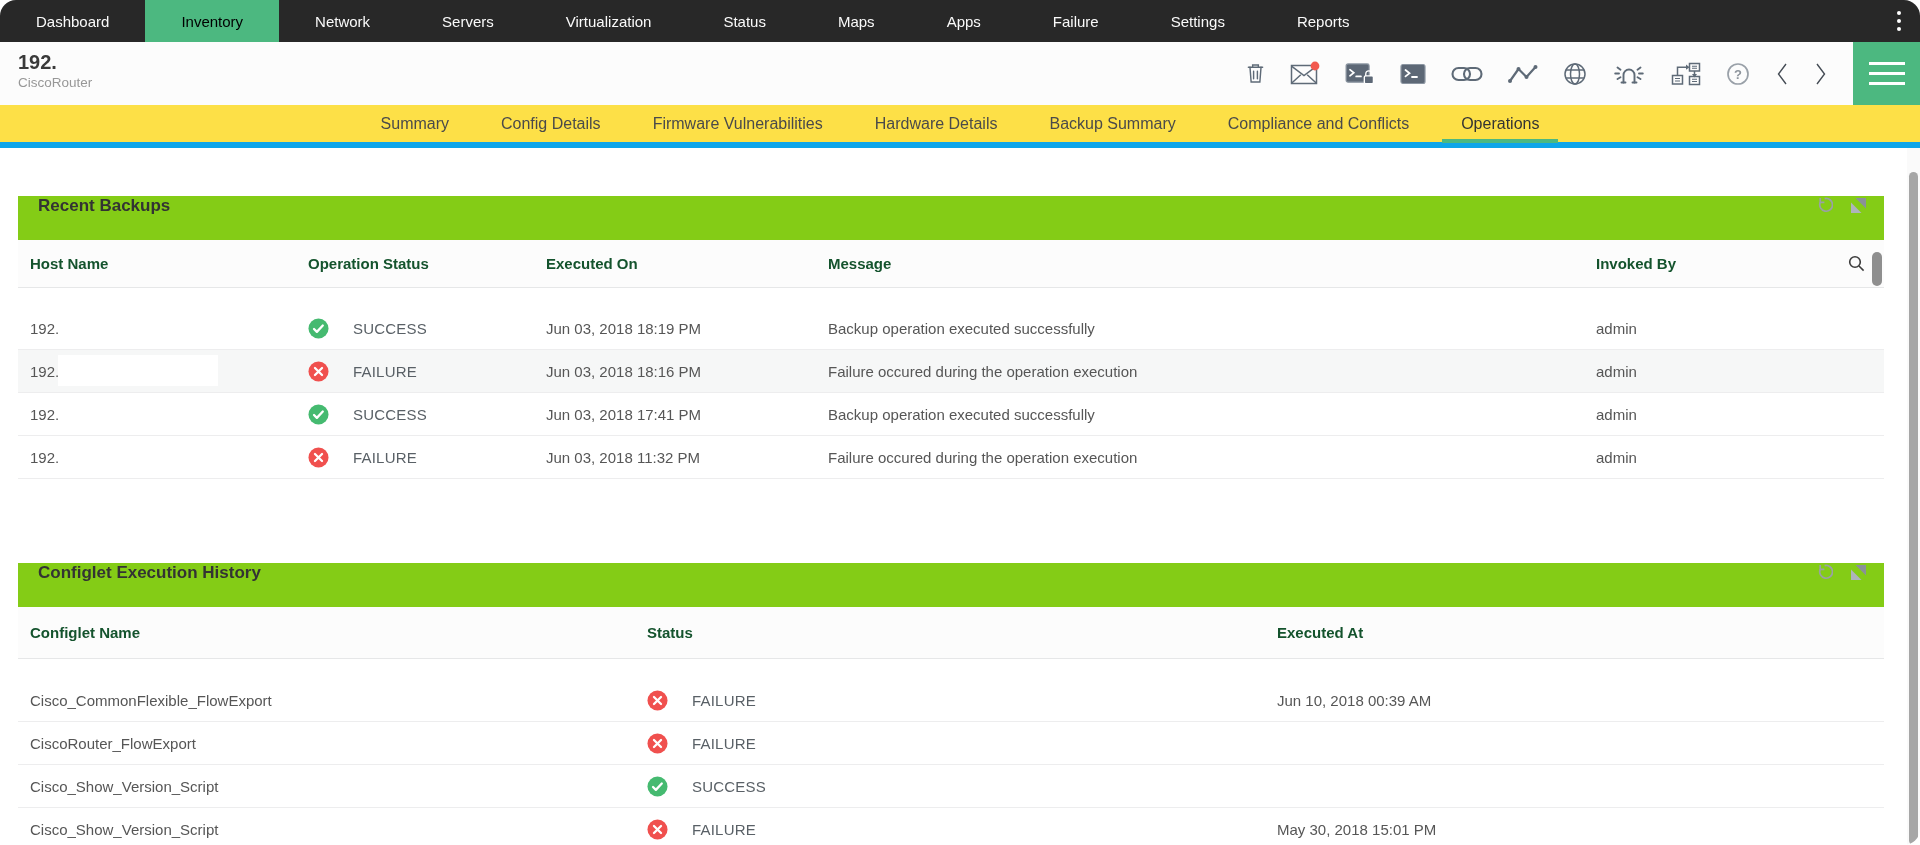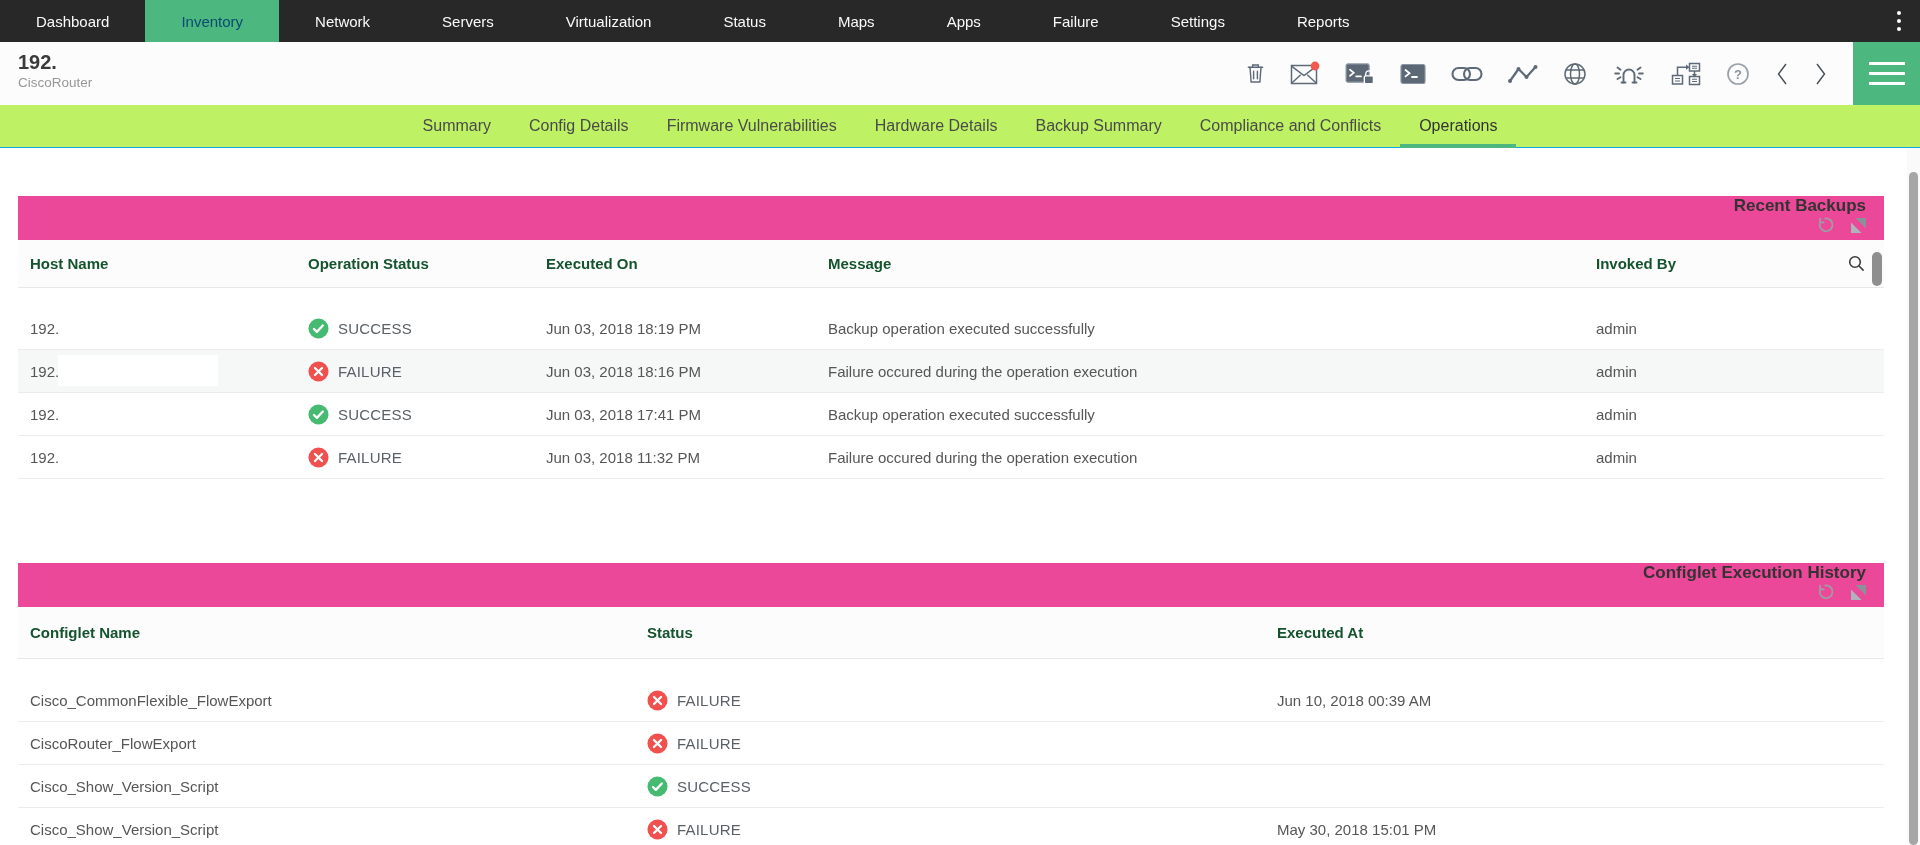--- a/index.html
+++ b/index.html
@@ -1,61 +1,61 @@
 <!DOCTYPE html>
 <html><head>
 <meta charset="utf-8">
 <style>
   * { margin:0; padding:0; box-sizing:border-box; }
   body { background:#ffffff; font-family:"Liberation Sans", sans-serif; }
-  #screen { position:relative; width:1920px; height:845px; background:#ffffff; overflow:hidden; }
+  #screen { position:relative; width:1920px; height:845px; background:#ffffff; overflow:hidden;border-radius:16px; }
 
   
   .topnav { display:flex; align-items:stretch; height:42px; background:#282828; }
   .nav-item { display:flex; align-items:center; padding:0 36px; font-size:15px; color:#fafafa; cursor:pointer; white-space:nowrap; }
-  .nav-item.active { background:#4cb880; color:#0c4a6e; }
+  .nav-item.active { background:#4cb880; color:#000000; }
   .nav-kebab { margin-left:auto; display:flex; flex-direction:column; justify-content:center; align-items:center; gap:3.5px; padding:0 19px; cursor:pointer; }
   .nav-kebab i { width:4.5px; height:4.5px; border-radius:50%; background:#ffffff; }
 
   
   .devicebar { position:relative; height:63px; background:#fcfcfc; }
   .device-name { font-size:20px; font-weight:bold; color:#3a3a3a; padding:9px 0 1px 18px; }
   .device-type { font-size:13.5px; color:#979797; padding-left:18px; }
   .toolbar { position:absolute; right:0; top:0; height:63px; display:flex; align-items:center; }
   .tool { margin-right:25px; display:flex; align-items:center; cursor:pointer; }
   .tool svg { display:block; }
   .menu-btn { width:67px; height:63px; background:#4cb880; display:flex; flex-direction:column; justify-content:center; align-items:center; gap:7px; cursor:pointer; }
   .menu-btn i { display:block; width:36px; height:3px; background:#ffffff; }
 
   
-  .tabbar { height:43px; background:#bef264; border-bottom:1px solid #0ea5e9; display:flex; justify-content:center; }
+  .tabbar { height:43px; background:#fde047; border-bottom:6px solid #0ea5e9; display:flex; justify-content:center; gap:14px; }
   .tab { position:relative; display:flex; align-items:center; padding:0 19px; font-size:16px; color:#4a4a4a; cursor:pointer; white-space:nowrap; }
   .tab.active { color:#333333; }
   .tab.active::after { content:""; position:absolute; left:0; right:0; bottom:-1px; height:4px; background:#4cb880; }
 
   
   .panel { position:relative; margin:0 36px 0 18px; }
   .panel.first { margin-top:48px; }
   .panel.second { margin-top:84px; }
-  .panel-head { height:44px; background:#ec4899; display:flex; align-items:flex-end; padding:0 18px 0 20px;flex-direction:column; }
+  .panel-head { height:44px; background:#84cc16; display:flex; align-items:flex-start; padding:0 18px 0 20px; }
   .panel-title { font-size:17px; font-weight:bold; color:#333333; }
   .panel-actions { margin-left:auto; display:flex; align-items:center; gap:18px; }
   .panel-actions span { display:flex; cursor:pointer; }
 
   
   .rb-grid { display:grid; grid-template-columns:290px 238px 282px 768px 1fr 56px; align-items:center; }
   .cf-grid { display:grid; grid-template-columns:629px 630px 1fr; align-items:center; }
   .thead { height:48px; background:#fcfcfc; border-bottom:1px solid #e6e7e8; font-size:15px; font-weight:bold; color:#14532d; }
   .thead.tall { height:52px; }
   .spacer { height:19px; }
   .spacer.cf { height:20px; }
   .row { position:relative; height:43px; border-bottom:1px solid #ededee; font-size:15px; color:#565656; }
   .row.shaded { background:#f6f7f7; }
   .cell.first { padding-left:12px; }
-  .status-cell { display:flex; align-items:center; gap:9px; color:#596066; }
+  .status-cell { display:flex; align-items:center; gap:24px; color:#596066; }
   .status-cell .txt { letter-spacing:0.2px; }
   .badge svg { display:block; }
   .search-cell { display:flex; justify-content:center; }
   .redaction { position:absolute; left:40px; top:5px; width:160px; height:31px; background:#ffffff; }
 
   
   .table-scroll-thumb { position:absolute; left:1854px; top:56px; width:10px; height:34px; border-radius:5px; background:#8f8f8f; cursor:pointer; }
   .page-scrollbar { position:absolute; right:0; top:148px; bottom:0; width:13px; background:#fafafa; }
   .page-scroll-thumb { position:absolute; left:2px; right:2px; top:24px; bottom:0; background:#a6a6a6; border-radius:5px; cursor:pointer; }
 </style>

